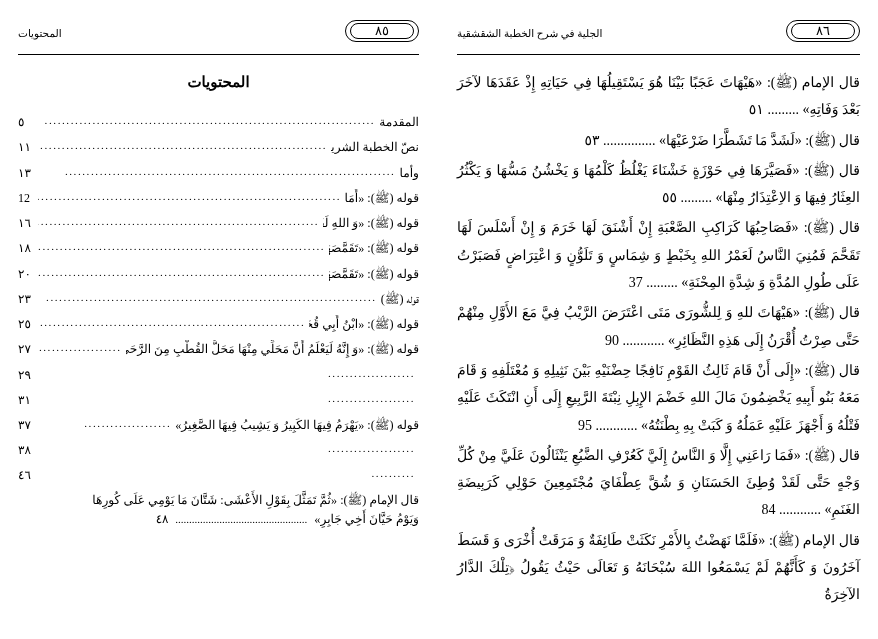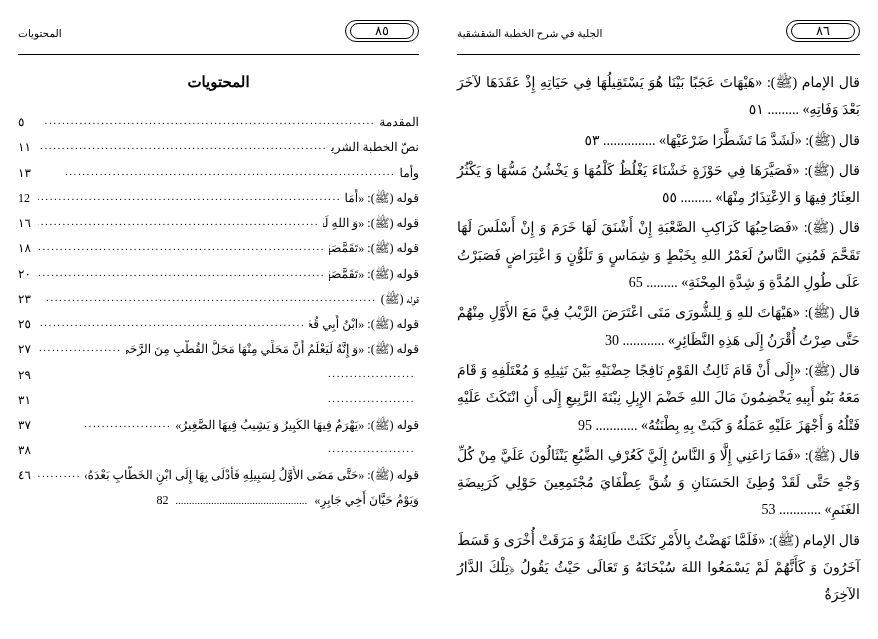--- a/index.html
+++ b/index.html
@@ -146,24 +146,24 @@
         <div class="num">٨٦</div>
       </div>
       <div class="book-title">الجلية في شرح الخطبة الشقشقية</div>
     </div>
     <div class="rule right-page"></div>
 
     <div class="body-text">
       <p class="para">قال الإمام (ﷺ): «هَيْهَاتَ عَجَبًا بَيْنَا هُوَ يَسْتَقِيلُهَا فِي حَيَاتِهِ إِذْ عَقَدَهَا لآخَرَ بَعْدَ وَفَاتِهِ» ......... ٥١</p>
       <p class="para">قال (ﷺ): «لَشَدَّ مَا تَشَطَّرَا ضَرْعَيْهَا» ............... ٥٣</p>
       <p class="para">قال (ﷺ): «فَصَيَّرَهَا فِي حَوْزَةٍ خَشْنَاءَ يَغْلُظُ كَلْمُهَا وَ يَخْشُنُ مَسُّهَا وَ يَكْثُرُ العِثَارُ فِيهَا وَ الاِعْتِذَارُ مِنْهَا» ......... ٥٥</p>
-      <p class="para">قال (ﷺ): «فَصَاحِبُهَا كَرَاكِبِ الصَّعْبَةِ إِنْ أَشْنَقَ لَهَا خَرَمَ وَ إِنْ أَسْلَسَ لَهَا تَقَحَّمَ فَمُنِيَ النَّاسُ لَعَمْرُ اللهِ بِخَبْطٍ وَ شِمَاسٍ وَ تَلَوُّنٍ وَ اعْتِرَاضٍ فَصَبَرْتُ عَلَى طُولِ المُدَّةِ وَ شِدَّةِ المِحْنَةِ» ......... 65</p>
-      <p class="para">قال (ﷺ): «هَيْهَاتَ للهِ وَ لِلشُّورَى مَتَى اعْتَرَضَ الرَّيْبُ فِيَّ مَعَ الأَوَّلِ مِنْهُمْ حَتَّى صِرْتُ أُقْرَنُ إِلَى هَذِهِ النَّظَائِرِ» ............ 30</p>
+      <p class="para">قال (ﷺ): «فَصَاحِبُهَا كَرَاكِبِ الصَّعْبَةِ إِنْ أَشْنَقَ لَهَا خَرَمَ وَ إِنْ أَسْلَسَ لَهَا تَقَحَّمَ فَمُنِيَ النَّاسُ لَعَمْرُ اللهِ بِخَبْطٍ وَ شِمَاسٍ وَ تَلَوُّنٍ وَ اعْتِرَاضٍ فَصَبَرْتُ عَلَى طُولِ المُدَّةِ وَ شِدَّةِ المِحْنَةِ» ......... 37</p>
+      <p class="para">قال (ﷺ): «هَيْهَاتَ للهِ وَ لِلشُّورَى مَتَى اعْتَرَضَ الرَّيْبُ فِيَّ مَعَ الأَوَّلِ مِنْهُمْ حَتَّى صِرْتُ أُقْرَنُ إِلَى هَذِهِ النَّظَائِرِ» ............ 90</p>
       <p class="para">قال (ﷺ): «إِلَى أَنْ قَامَ ثَالِثُ القَوْمِ نَافِجًا حِضْنَيْهِ بَيْنَ نَثِيلِهِ وَ مُعْتَلَفِهِ وَ قَامَ مَعَهُ بَنُو أَبِيهِ يَخْضِمُونَ مَالَ اللهِ خَضْمَ الإِبِلِ نِبْتَةَ الرَّبِيعِ إِلَى أَنِ انْتَكَثَ عَلَيْهِ فَتْلُهُ وَ أَجْهَزَ عَلَيْهِ عَمَلُهُ وَ كَبَتْ بِهِ بِطْنَتُهُ» ............ 95</p>
-      <p class="para">قال (ﷺ): «فَمَا رَاعَنِي إِلَّا وَ النَّاسُ إِلَيَّ كَعُرْفِ الضَّبُعِ يَنْثَالُونَ عَلَيَّ مِنْ كُلِّ وَجْهٍ حَتَّى لَقَدْ وُطِئَ الحَسَنَانِ وَ شُقَّ عِطْفَايَ مُجْتَمِعِينَ حَوْلِي كَرَبِيضَةِ الغَنَمِ» ............ 53</p>
+      <p class="para">قال (ﷺ): «فَمَا رَاعَنِي إِلَّا وَ النَّاسُ إِلَيَّ كَعُرْفِ الضَّبُعِ يَنْثَالُونَ عَلَيَّ مِنْ كُلِّ وَجْهٍ حَتَّى لَقَدْ وُطِئَ الحَسَنَانِ وَ شُقَّ عِطْفَايَ مُجْتَمِعِينَ حَوْلِي كَرَبِيضَةِ الغَنَمِ» ............ 84</p>
       <p class="para">قال الإمام (ﷺ): «فَلَمَّا نَهَضْتُ بِالأَمْرِ نَكَثَتْ طَائِفَةٌ وَ مَرَقَتْ أُخْرَى وَ قَسَطَ آخَرُونَ وَ كَأَنَّهُمْ لَمْ يَسْمَعُوا اللهَ سُبْحَانَهُ وَ تَعَالَى حَيْثُ يَقُولُ ﴿تِلْكَ الدَّارُ الآخِرَةُ</p>
     </div>
   </div>
 
   <div class="page page-left">
     <div class="header-row">
       <div class="page-number-frame">
         <div class="outer"></div>
         <div class="inner"></div>
         <div class="num">٨٥</div>
@@ -251,29 +251,29 @@
         <span class="toc-dots">....................</span>
         <span class="toc-page">٣٧</span>
       </div>
 
       <div class="toc-item">
         <span class="toc-dots">....................</span>
         <span class="toc-page">٣٨</span>
       </div>
 
       <div class="toc-item">
-        <span class="toc-label">قوله (ﷺ): «حَتَّى مَضَى الأَوَّلُ لِسَبِيلِهِ فَأَدْلَى بِهَا إِلَى ابْنِ الخَطَّابِ بَعْدَهُ»</span>
         <span class="toc-dots">..........</span>
         <span class="toc-page">٤٦</span>
       </div>
 
       <div class="toc-item wrap">
+        <span class="toc-label">قال الإمام (ﷺ): «ثُمَّ تَمَثَّلَ بِقَوْلِ الأَعْشَى: شَتَّانَ مَا يَوْمِي عَلَى كُورِهَا</span>
         <span class="toc-line2">
           <span>وَيَوْمُ حَيَّانَ أَخِي جَابِرِ»</span>
           <span class="toc-dots"> ................................................ </span>
-          <span class="toc-page">82</span>
+          <span class="toc-page">٤٨</span>
         </span>
       </div>
 
     </div>
   </div>
 
 </div>
 
 </body></html>

